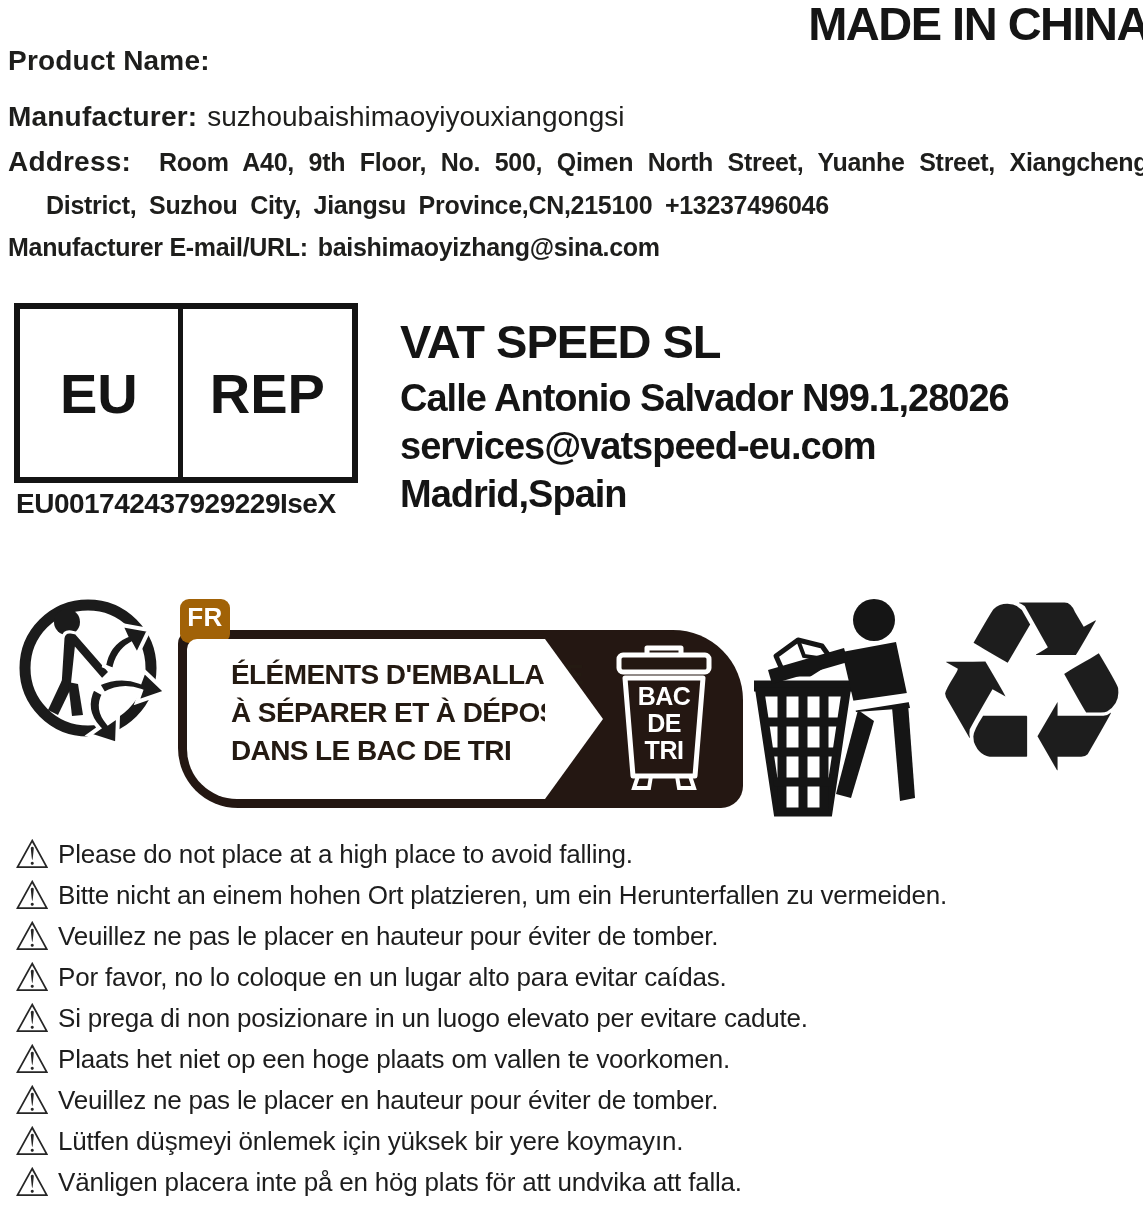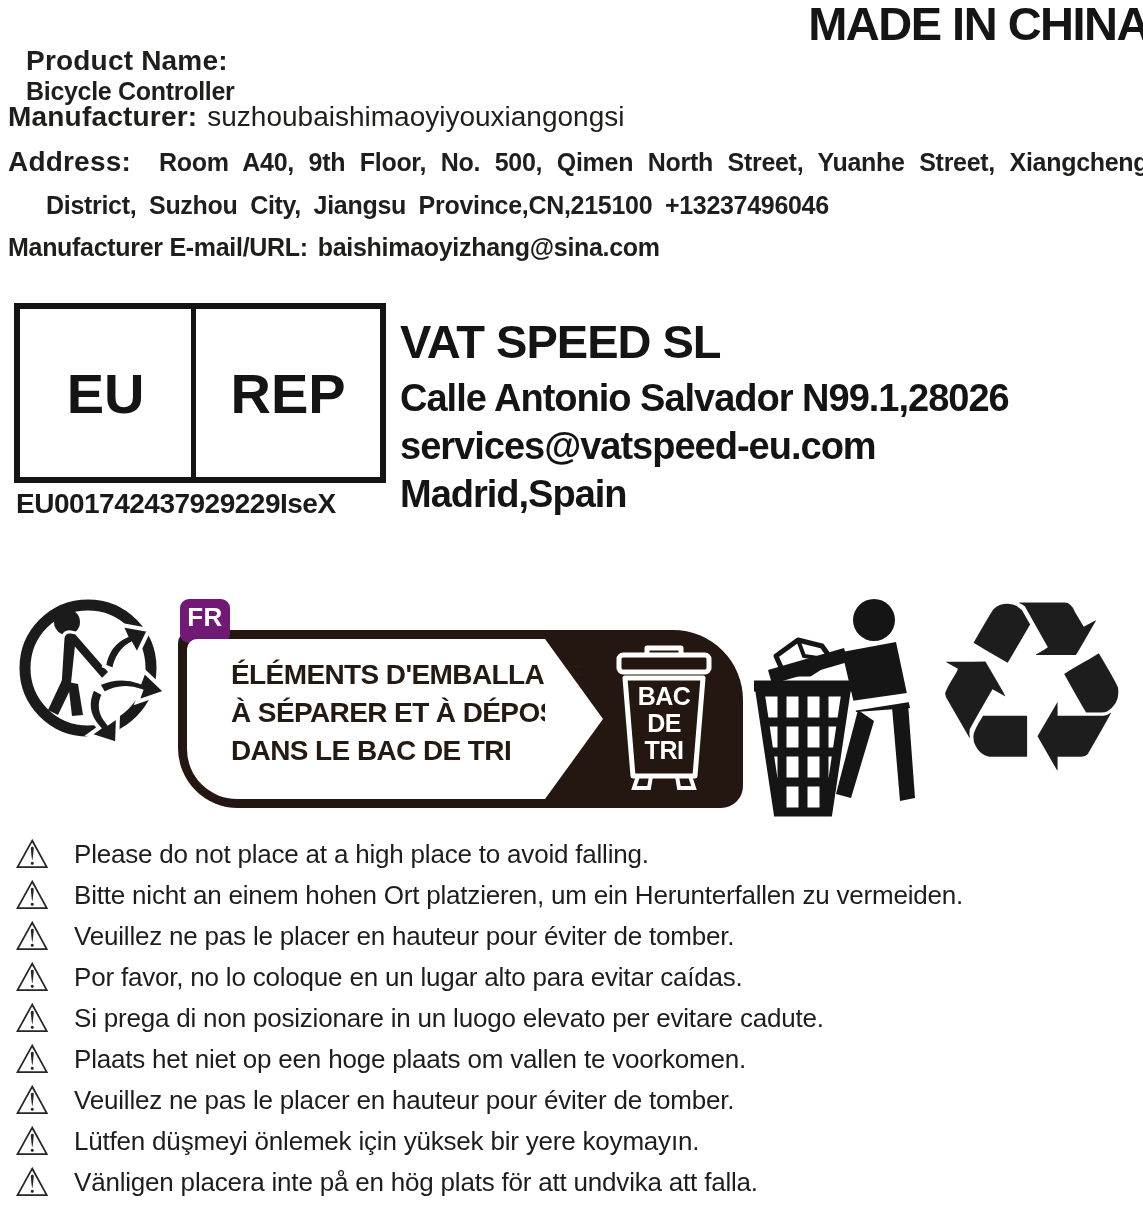--- a/index.html
+++ b/index.html
@@ -19,21 +19,21 @@
   .lbl{font-size:28px;font-weight:600;letter-spacing:0.2px;}
   .lbl-bold{font-size:25px;font-weight:700;letter-spacing:-0.3px;}
   .val-bold{font-size:25px;font-weight:700;letter-spacing:-0.3px;margin-left:24px;}
   .val-med{font-size:28px;font-weight:500;}
   .gap-lg{margin-left:18px;}
   .gap-md{margin-left:10px;}
   .gap-addr{margin-left:28px;}
   .ws{word-spacing:8px;}
   .ws2{word-spacing:6px;}
   
-  .eu-box{position:absolute;left:14px;top:303px;width:372px;height:180px;
+  .eu-box{position:absolute;left:14px;top:303px;width:344px;height:180px;
           border:6px solid #141414;display:flex;box-sizing:border-box;background:#fff;}
   .eu-cell{flex:1;display:flex;align-items:center;justify-content:center;
            font-size:56px;font-weight:700;letter-spacing:0;color:#141414;}
   .eu-cell.first{border-right:5px solid #141414;flex:0.93;}
   .eu-code{position:absolute;left:16px;top:488px;font-size:28px;font-weight:700;
            letter-spacing:-0.5px;color:#1a1a1a;}
   
   .vat{position:absolute;left:400px;top:316px;white-space:nowrap;color:#141414;}
   .vat-name{font-size:47px;font-weight:700;letter-spacing:-1px;line-height:52px;}
   .vat-line{font-size:38px;font-weight:700;letter-spacing:-1px;line-height:48px;}
@@ -41,51 +41,50 @@
   
   .triman{position:absolute;left:16px;top:598px;width:158px;height:208px;}
   .tidyman{position:absolute;left:752px;top:594px;width:184px;height:226px;}
   .recycle{position:absolute;left:928px;top:568px;width:208px;height:240px;
            display:flex;align-items:center;justify-content:center;
            font-family:"DejaVu Sans",sans-serif;font-size:238px;line-height:238px;
            color:#1d1d1d;}
   
   .infotri{position:absolute;left:178px;top:630px;width:565px;height:178px;
            background:#241712;border-radius:14px 70px 22px 60px;}
-  .fr-tab{position:absolute;left:2px;top:-31px;width:50px;height:44px;background:#701a75;
+  .fr-tab{position:absolute;left:2px;top:-31px;width:50px;height:44px;background:#a16207;
           border-radius:9px;display:flex;align-items:flex-start;justify-content:center;}
   .fr-tab span{color:#fff;font-size:26px;font-weight:700;margin-top:3px;letter-spacing:0.5px;}
   .info-white{position:absolute;left:9px;top:9px;width:358px;height:160px;background:#fff;
               border-radius:10px 0 0 50px;}
   .info-arrow{position:absolute;left:367px;top:9px;width:0;height:0;
               border-top:80px solid transparent;border-bottom:80px solid transparent;
               border-left:58px solid #ffffff;}
   .info-text{padding:17px 0 0 44px;font-size:28px;font-weight:700;line-height:38px;
              letter-spacing:-0.6px;color:#241a12;white-space:nowrap;}
   .bin{position:absolute;right:20px;top:13px;width:118px;height:150px;}
   .bin-text{position:absolute;left:0;top:40px;width:118px;text-align:center;
             color:#ffffff;font-size:25px;font-weight:700;line-height:27px;letter-spacing:-0.5px;}
   
   .warnings{position:absolute;left:6px;top:836px;width:1132px;}
   .warn-row{display:flex;align-items:center;height:36px;margin-bottom:5px;}
   .warn-icon{width:52px;text-align:center;font-family:"DejaVu Sans",sans-serif;
              font-size:40px;line-height:36px;color:#262626;flex:0 0 52px;}
   .warn-text{font-size:26px;font-weight:400;letter-spacing:-0.2px;color:#1d1d1d;
-             margin-left:16px;white-space:nowrap;}
+             margin-left:0;white-space:nowrap;}
 </style>
 </head>
 <body>
 
 <div class="canvas">
 
   <div class="made">MADE IN CHINA</div>
 
   <div class="row row-product">
     <span class="lbl">Product Name:</span>
-    <span class="val-bold gap-lg">Bicycle Controller</span>
   </div>
 
   <div class="row row-manu">
     <span class="lbl">Manufacturer:</span>
     <span class="val-med gap-md">suzhoubaishimaoyiyouxiangongsi</span>
   </div>
 
   <div class="row row-addr">
     <span class="lbl">Address:</span>
     <span class="val-bold ws gap-addr">Room A40, 9th Floor, No. 500, Qimen North Street, Yuanhe Street, Xiangcheng</span>

